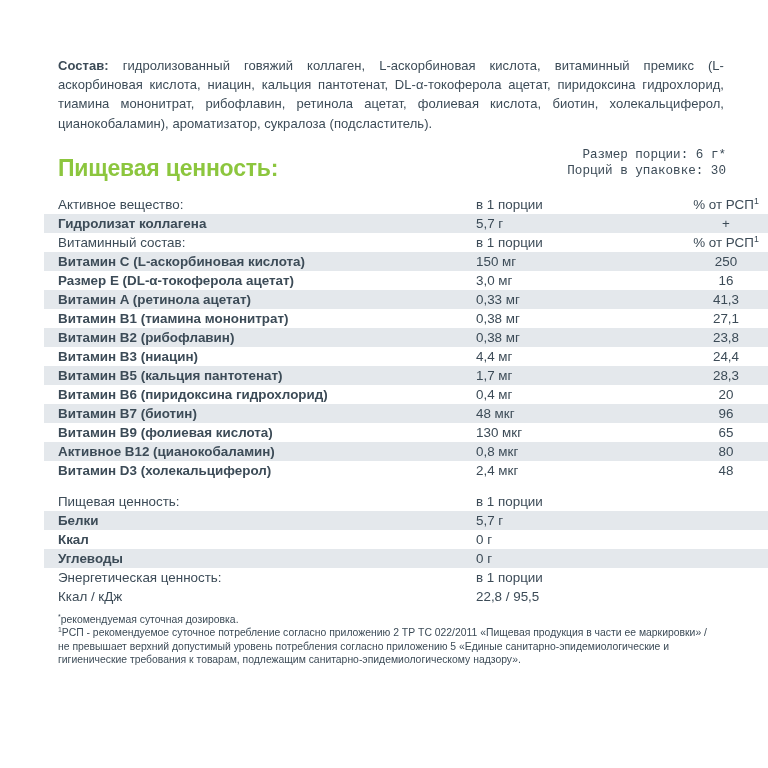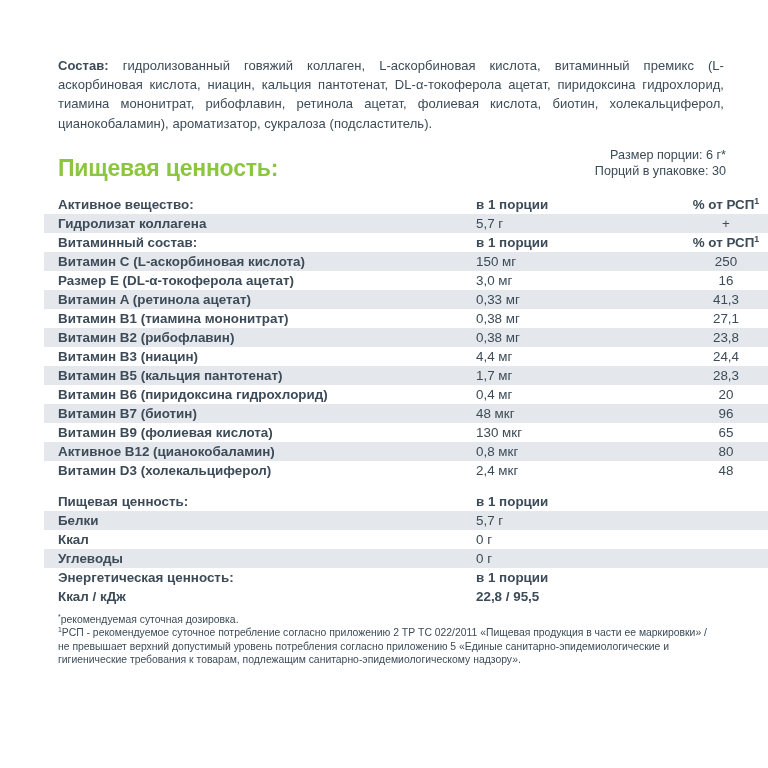--- a/index.html
+++ b/index.html
@@ -52,20 +52,21 @@
     line-height: 26px;
     letter-spacing: -0.2px;
     white-space: nowrap;
   }
   .serving-info {
     text-align: right;
     font-size: 12.6px;
     line-height: 16.2px;
     color: #3c4b57;
     padding-bottom: 2px;
+    font-family: Liberation Mono, monospace;
   }
 
   
   .facts {
     margin: 14px 14px 0 16px;
   }
   .facts-table {
     width: 100%;
     border-collapse: collapse;
     table-layout: fixed;
@@ -77,21 +78,21 @@
     height: 19px;
     line-height: 19px;
     vertical-align: middle;
     white-space: nowrap;
     overflow: hidden;
   }
   .facts-table tr.shaded {
     background: #e4e8ec;
   }
   .facts-table tr.bold td {
-    font-weight: bold;
+    font-weight: normal;
   }
   .col-name  { width: 418px; padding-left: 14px !important; font-weight: bold; }
   .col-value { width: 180px; margin-top: 27px; }
   .col-pct   { width: 140px; text-align: center; }
 
   .spacer-row td {
     height: 12px;
   }
 
   sup {

